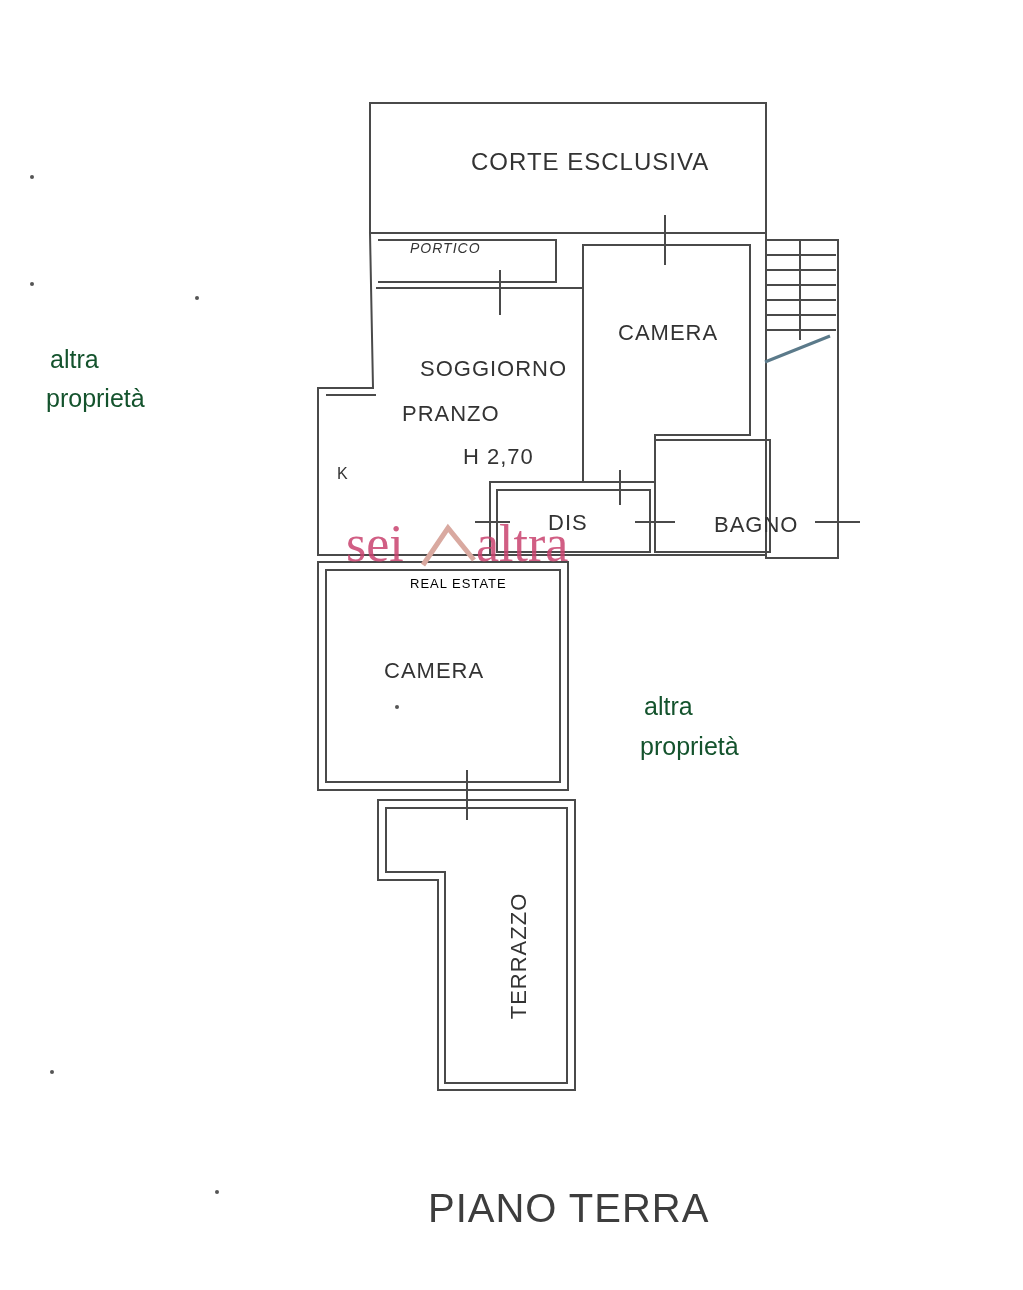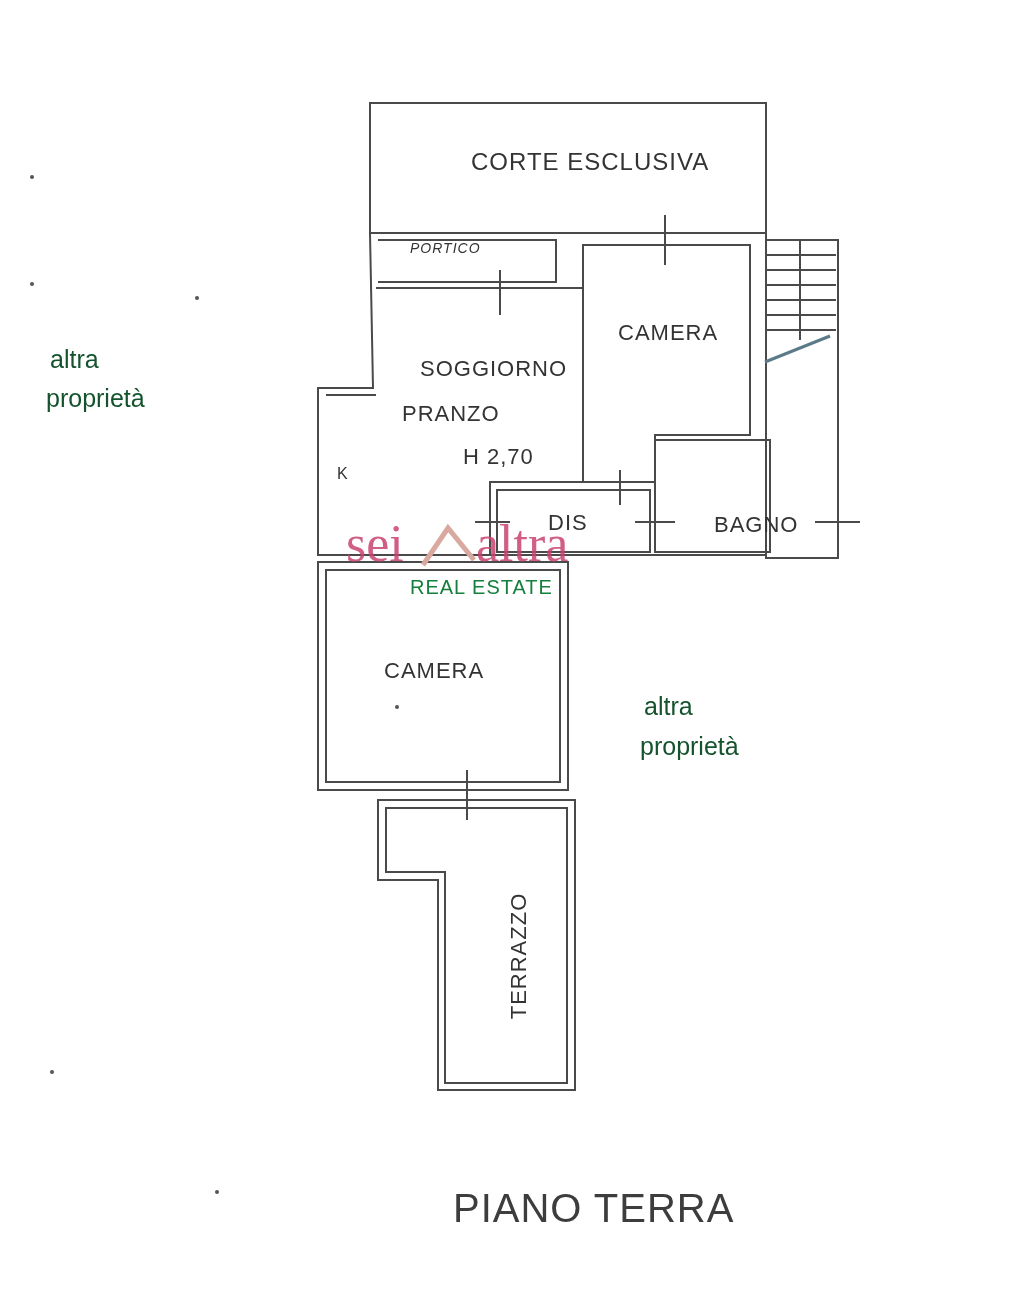--- a/index.html
+++ b/index.html
@@ -4,21 +4,21 @@
 <style>
   html, body { margin:0; padding:0; background:#ffffff; }
   body { width:1023px; height:1290px; position:relative; overflow:hidden; font-family:"Liberation Sans", sans-serif; }
   .plan { position:absolute; left:0; top:0; width:1023px; height:1290px; }
   .lbl { position:absolute; color:#3a3a3a; font-family:"Liberation Sans", sans-serif; white-space:nowrap; }
   .room { font-size:22px; letter-spacing:1px; color:#333; }
   .side { font-size:25px; color:#14532d; line-height:32px; }
   .title { font-size:40px; color:#3d3d3d; letter-spacing:1px; }
   .logo { position:absolute; left:346px; top:518px; width:270px; height:80px; }
   .logo-word { position:absolute; font-family:"Liberation Serif", serif; font-size:52px; color:#c9436f; opacity:0.85; top:0; line-height:52px; }
-  .logo-sub { position:absolute; left:64px; top:58px; font-size:20px; color:#15803d; letter-spacing:1px; }
+  .logo-sub { position:absolute; left:64px; top:58px; font-size:13px; color:#000000; letter-spacing:1px; }
   .dot { position:absolute; width:4px; height:4px; background:#555; border-radius:50%; }
 </style>
 </head>
 <body>
 
 <svg class="plan" viewBox="0 0 1023 1290" xmlns="http://www.w3.org/2000/svg">
   <g fill="none" stroke="#4a4a4a" stroke-width="2">
 
     <rect x="370" y="103" width="396" height="130"></rect>
 
@@ -73,21 +73,21 @@
 <div class="lbl room" style="left:548px; top:510px;">DIS</div>
 <div class="lbl room" style="left:714px; top:512px;">BAGNO</div>
 <div class="lbl room" style="left:384px; top:658px;">CAMERA</div>
 <div class="lbl room" style="left:456px; top:943px; transform:rotate(-90deg); transform-origin:center;">TERRAZZO</div>
 
 <div class="lbl side" style="left:50px; top:343px;">altra</div>
 <div class="lbl side" style="left:46px; top:382px;">proprietà</div>
 <div class="lbl side" style="left:644px; top:690px;">altra</div>
 <div class="lbl side" style="left:640px; top:730px;">proprietà</div>
 
-<div class="lbl title" style="left:453px; top:1186px;">PIANO TERRA</div>
+<div class="lbl title" style="left:428px; top:1186px;">PIANO TERRA</div>
 
 <div class="logo">
   <span class="logo-word" style="left:0;">sei</span>
   <svg style="position:absolute; left:72px; top:2px;" width="60" height="50">
     <polyline points="5,45 30,8 56,40" fill="none" stroke="#d9a9a0" stroke-width="5"></polyline>
   </svg>
   <span class="logo-word" style="left:130px;">altra</span>
   <span class="logo-sub">REAL ESTATE</span>
 </div>
 

